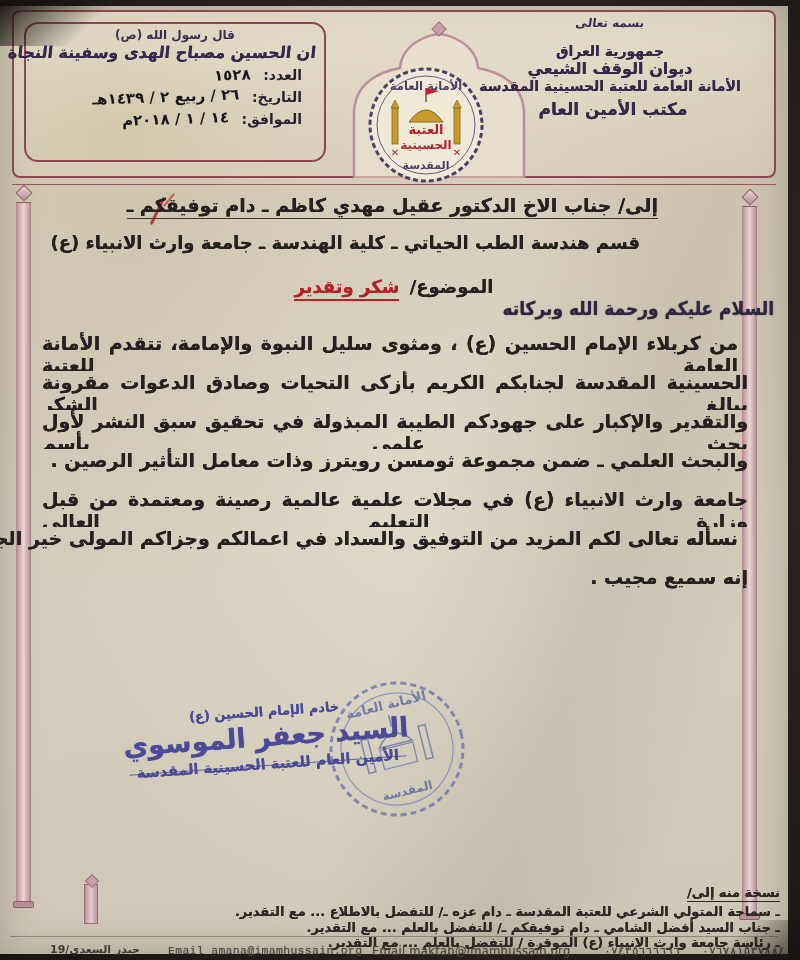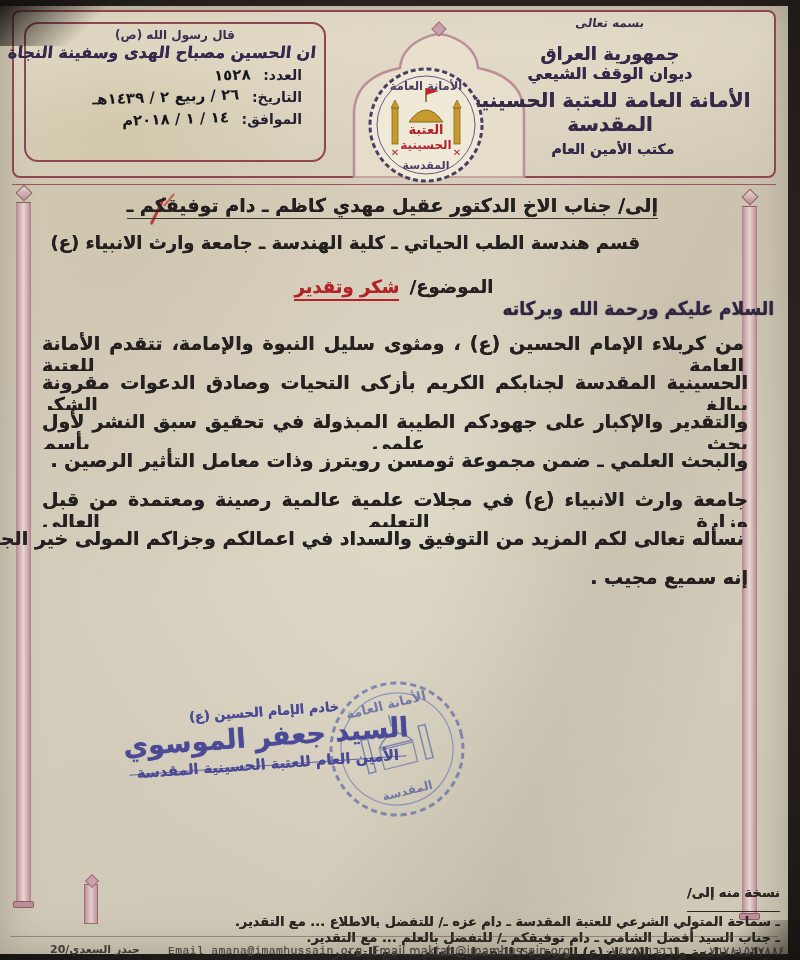--- a/index.html
+++ b/index.html
@@ -38,24 +38,24 @@
     transform:skewX(-6deg); text-shadow:0 0 .6px #352a4e; white-space:nowrap; }
   .meta-row { direction:rtl; text-align:right; font-size:14px; font-weight:bold;
     color:#241f33; margin-top:4px; padding-right:14px; white-space:nowrap; }
   .meta-val { display:inline-block; font-weight:600; color:#17171e; letter-spacing:2px;
     transform:rotate(-2deg); margin-right:8px; font-size:15px; }
 
   .gov-box { position:absolute; right:14px; top:4px; width:300px; height:156px; text-align:center; }
   .bismillah { font-size:12px; font-weight:bold; color:#372b4e; margin-bottom:5px;
     transform:skewX(-8deg); }
   .gov-line { font-weight:bold; color:#342948; text-shadow:0 0 .6px #342948; }
-  .gov-1 { font-size:18px; margin-top:13px; }
+  .gov-1 { font-size:14px; margin-top:13px; }
   .gov-2 { font-size:16px; margin-top:0; }
-  .gov-3 { font-size:20px; margin-top:5px; }
-  .gov-4 { font-size:14px; margin-top:5px;margin-left:6px; }
+  .gov-3 { font-size:14px; }
+  .gov-4 { font-size:17px; margin-top:5px;margin-left:6px; }
 
   .arch { position:absolute; left:330px; top:6px; width:190px; height:162px; }
   .logo-wrap { position:absolute; left:365px; top:58px; width:122px; height:122px; }
 
   
   .col { position:absolute; width:15px;
     background:linear-gradient(to right, #b18590 0%, #caa5ab 18%, #e7d6cf 50%, #caa5ab 82%, #a97e89 100%);
     border-top:1px solid #8e5a66; }
   .col-left  { left:16px;  top:196px; height:700px; }
   .col-right { left:742px; top:200px; height:708px; }
@@ -85,39 +85,39 @@
   .subject-value { color:#b5232a; border-bottom:2px solid #b5232a; padding-bottom:2px;
     margin-right:4px; text-shadow:0 0 .5px #b5232a; }
   .salutation { position:absolute; right:14px; top:292px; font-size:17px; font-weight:bold;
     color:#2f2742; transform:scaleY(1.12); text-shadow:0 0 1px #2f2742; letter-spacing:-1px; }
 
   .body-block { position:absolute; left:42px; right:40px; top:326px; direction:rtl; }
   .body-line { font-size:19px; font-weight:bold; color:#242120; height:39px;
     text-shadow:0 0 .4px #242120; white-space:nowrap; }
   .just { text-align:justify; text-align-last:justify; white-space:normal; height:39px; overflow:hidden; }
   .r-align { text-align:right; }
-  .indent1 { padding-right:4px; }
+  .indent1 { padding-right:10px; }
 
   
   .sig { position:absolute; left:96px; top:698px; width:340px; text-align:center;
     color:#4a4a97; transform:rotate(-4deg); }
   .sig-pre { font-size:13px; font-weight:bold; letter-spacing:-0.5px; text-shadow:0 0 .6px #4a4a97; }
   .sig-name { font-size:27px; font-weight:bold; margin-top:2px; text-shadow:0 0 .8px #4a4a97; }
   .sig-title { position:relative; display:inline-block; font-size:14.5px; font-weight:bold;
     margin-top:4px; text-shadow:0 0 .5px #4a4a97; }
   .sig-title::after { content:""; position:absolute; left:-8px; right:-8px; top:55%;
     height:1.5px; background:rgba(74,74,151,.8); }
   .stamp-wrap { position:absolute; left:322px; top:668px; width:150px; height:150px;
     transform:rotate(-14deg); opacity:.8; }
 
   
   .cc-block { position:absolute; right:8px; top:876px; width:420px; direction:rtl;
     text-align:right; color:#2c2824; }
   .cc-label { display:inline-block; font-size:13px; font-weight:bold;
-    border-bottom:1.5px solid #2c2824; padding-bottom:11px; margin-bottom:2px;
+    border-bottom:1.5px solid #2c2824; padding-bottom:1px; margin-bottom:2px;
     text-shadow:0 0 .4px #2c2824; }
   .cc-line { font-size:13px; font-weight:bold; line-height:15.5px; white-space:nowrap;
     text-shadow:0 0 .4px #2c2824; }
 
   .footer-rule { position:absolute; left:10px; right:10px; top:930px; height:0;
     border-top:1.5px solid rgba(90,65,60,.45); }
   .footer-strip { position:absolute; left:0; right:0; top:934px; height:22px;
     font-size:11.5px; color:#4c463f; }
   .typist { position:absolute; right:648px; top:3px; font-weight:bold; font-size:11px;
     direction:rtl; color:#3e3a35; }
@@ -252,21 +252,21 @@
 
     <div class="cc-block">
       <div><span class="cc-label">نسخة منه إلى/</span></div>
       <div class="cc-line">ـ سماحة المتولي الشرعي للعتبة المقدسة ـ دام عزه ـ/ للتفضل بالاطلاع ... مع التقدير.</div>
       <div class="cc-line">ـ جناب السيد أفضل الشامي ـ دام توفيقكم ـ/ للتفضل بالعلم ... مع التقدير.</div>
       <div class="cc-line">ـ رئاسة جامعة وارث الانبياء (ع) الموقرة / للتفضل بالعلم ... مع التقدير.</div>
     </div>
 
     <div class="footer-rule"></div>
     <div class="footer-strip">
-      <span class="typist">حيدر السعدي/20</span>
+      <span class="typist">حيدر السعدي/19</span>
       <span class="email1">Email amana@imamhussain.org</span>
       <span class="email2">Email maktab@imamhussain.org</span>
       <span class="phone phone1">٠٧٤٣٥٦٦٦٦٦٦</span>
       <span class="phone phone2">٠٧٦٧٨١٥٣٧٨٨٤</span>
     </div>
 
   </div>
 
   <div class="corner-shade-tl"></div>
   <div class="corner-shade-br"></div>

